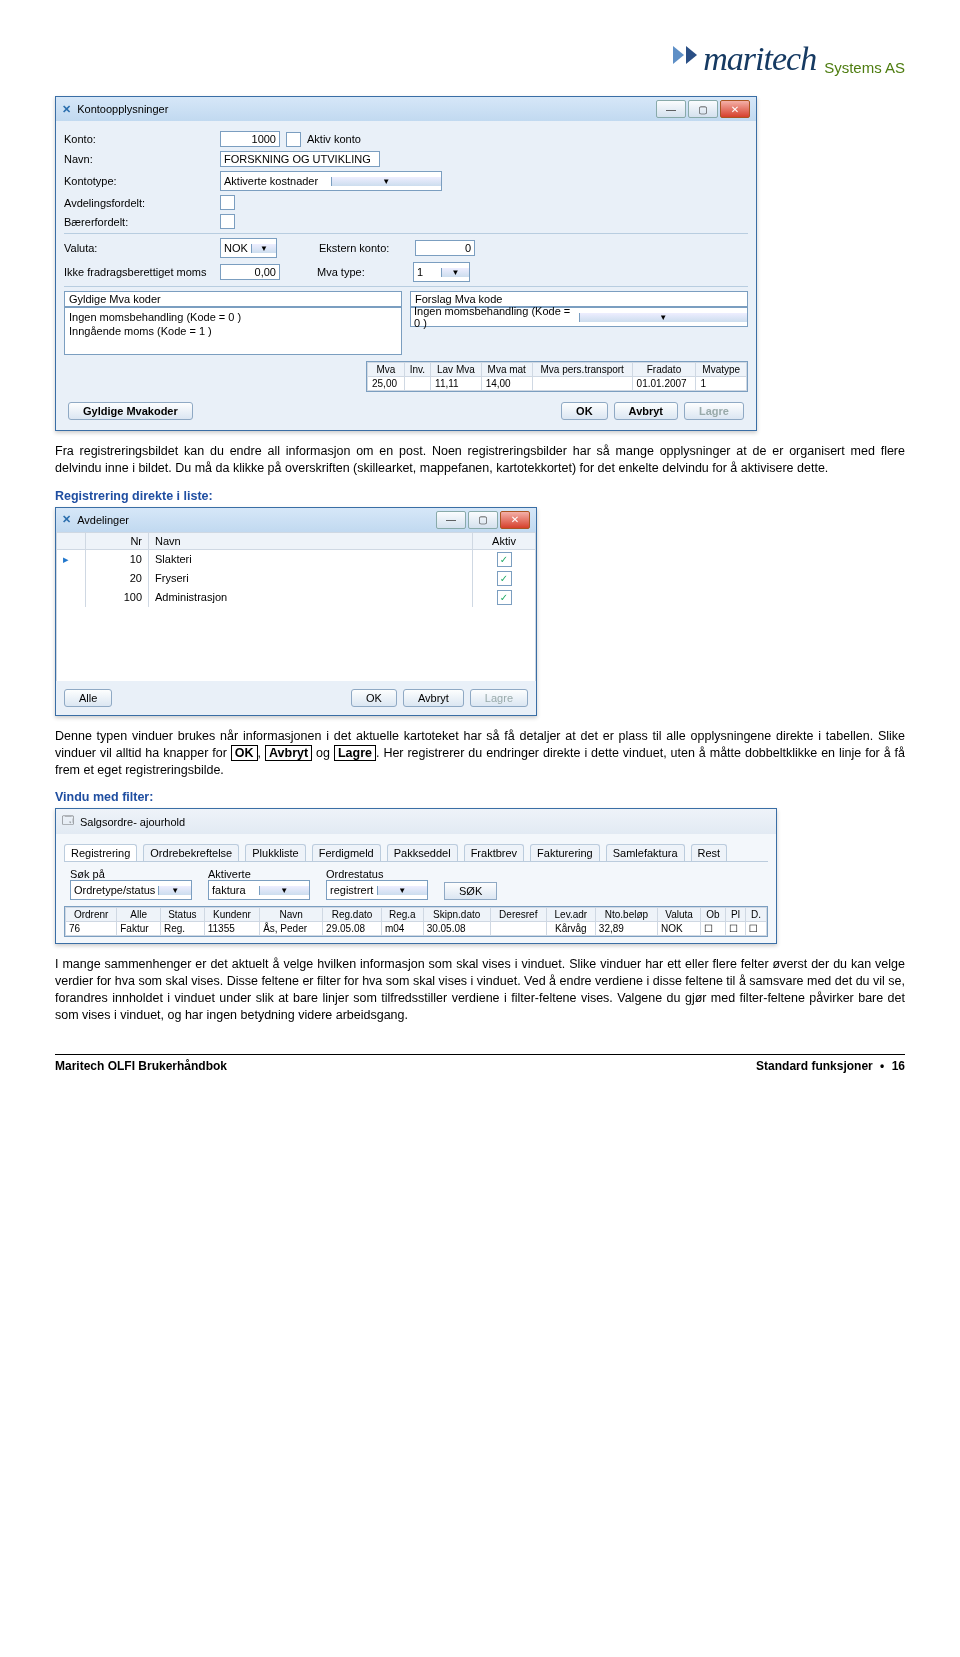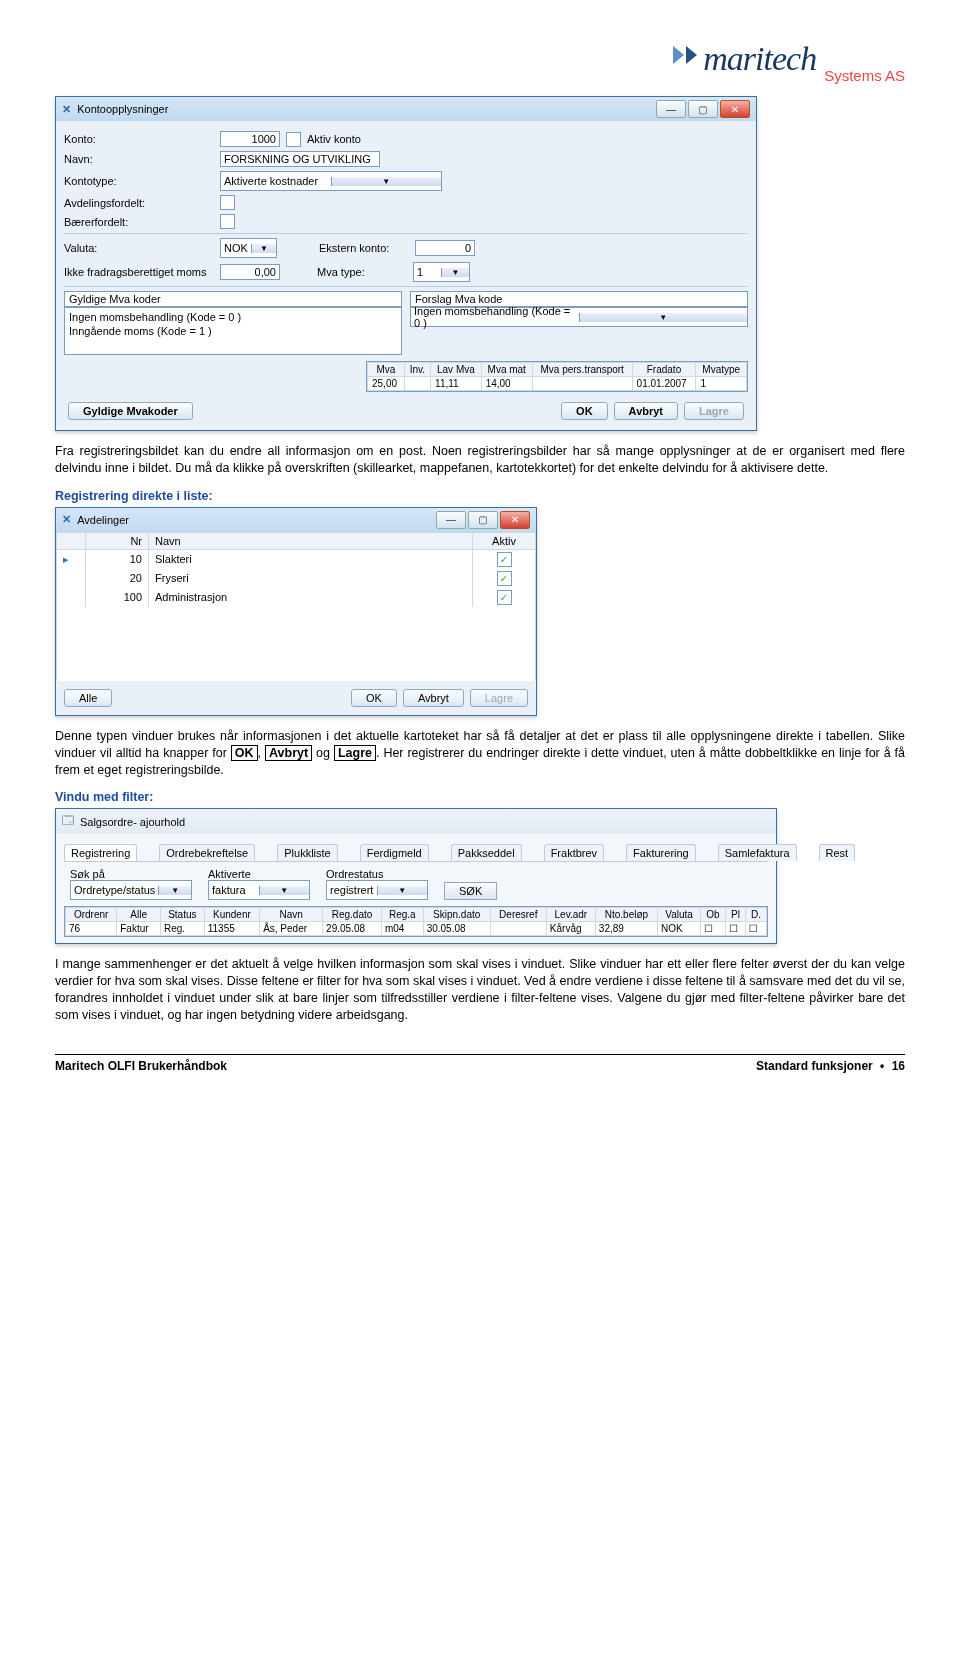--- a/index.html
+++ b/index.html
@@ -24,24 +24,24 @@
   .logo-word {
     font-family: Georgia, serif;
     font-size: 34px;
     color: #163a62;
     font-style: italic;
     letter-spacing: -1px;
   }
   .logo-suffix {
     font-family: Verdana, sans-serif;
     font-size: 15px;
-    color: #ef4444;
+    color: #4d7c0f;
     margin-left: 8px;
     position: relative;
-    top: 16px;
+    top: 8px;
   }
   .logo-mark {
     display: inline-flex;
     gap: 2px;
     margin-right: 6px;
     position: relative;
     top: -4px;
   }
   .tri {
     width: 0; height: 0;
@@ -127,21 +127,21 @@
 
   
   .avd-table{width:100%;border-collapse:collapse;font-size:11px;background:#fff;}
   .avd-table th{background:#eef3f9;border:1px solid #cfd8e3;padding:2px 6px;font-weight:normal;}
   .avd-table td{border-left:1px solid #cfd8e3;border-right:1px solid #cfd8e3;padding:2px 6px;}
   .avd-table td.nr{text-align:right;width:50px;}
   .avd-table td.ck{text-align:center;width:50px;}
   .rowmark{color:#27c;}
 
   
-  .tabs{display:flex;gap:22px;border-bottom:1px solid #bcd;margin-top:4px;}
+  .tabs{display:flex;gap:6px;border-bottom:1px solid #bcd;margin-top:4px;}
   .tab{padding:2px 6px;font-size:11px;border:1px solid #bcd;border-bottom:none;background:#eef3f9;border-radius:3px 3px 0 0;}
   .tab.active{background:#fff;}
   .filterrow{display:flex;gap:16px;padding:6px 6px;align-items:flex-end;}
   .filterrow .col{display:flex;flex-direction:column;gap:0;}
   .sok{border:1px solid #8fa9c4;padding:2px 14px;background:linear-gradient(#fdfefe,#dbe6f2);font-size:11px;}
   .ordergrid th,.ordergrid td{font-size:10px;padding:1px 3px;}
 
   
   .para {
     text-align: justify;
@@ -431,21 +431,21 @@
           <tr>
             <td>76</td>
                 <td style="text-align:left">Faktur</td>
             <td style="text-align:left">Reg.</td>
                 <td>11355</td>
             <td style="text-align:left">Ås, Peder</td>
                 <td>29.05.08</td>
             <td>m04</td>
                 <td>30.05.08</td>
                 <td></td>
-            <td style="text-align:left">Kårvåg</td>
+            <td style="text-align:center">Kårvåg</td>
                 <td>32,89</td>
             <td style="text-align:left">NOK</td>
             <td>☐</td>
                 <td>☐</td>
                 <td>☐</td>
           </tr>
         </tbody>
           </table>
       </div>
     </div>

